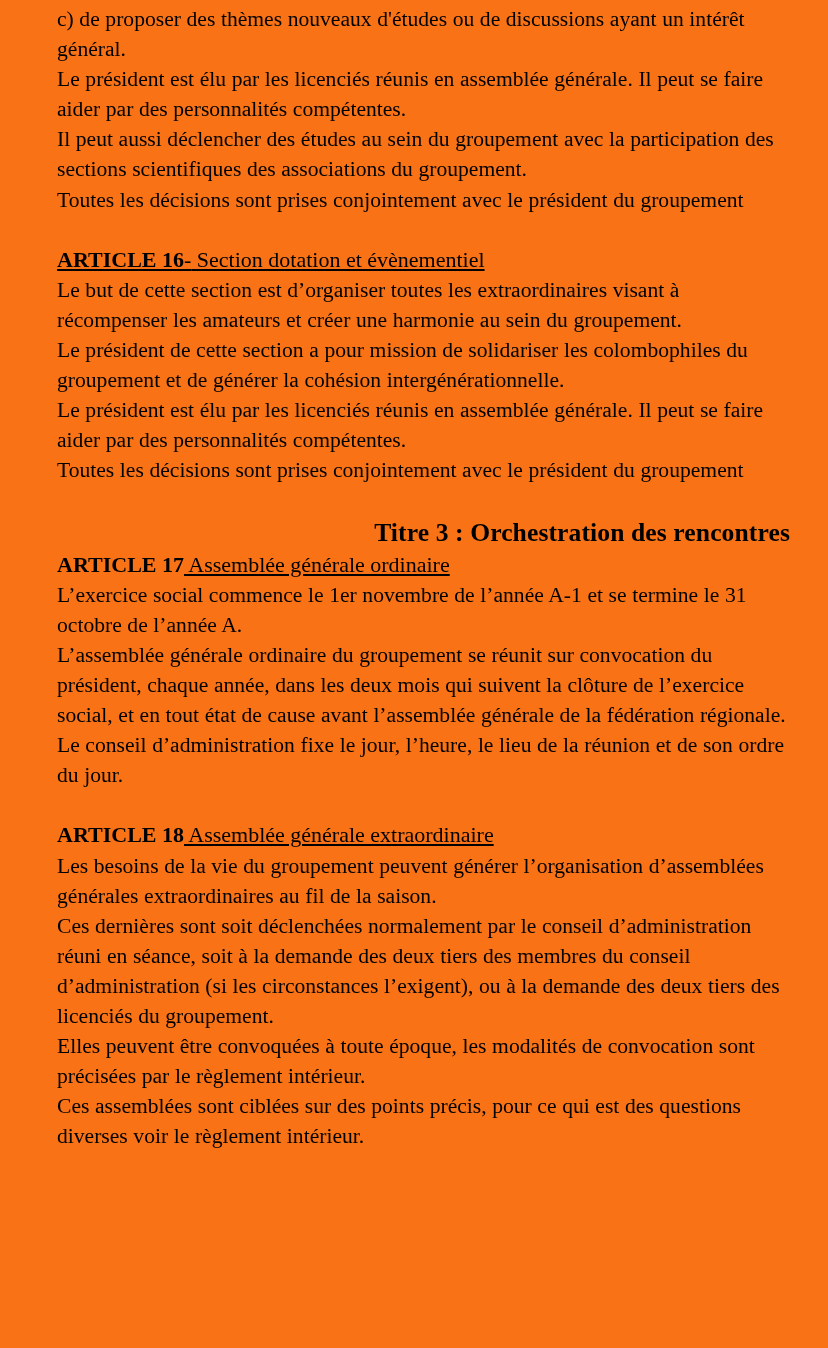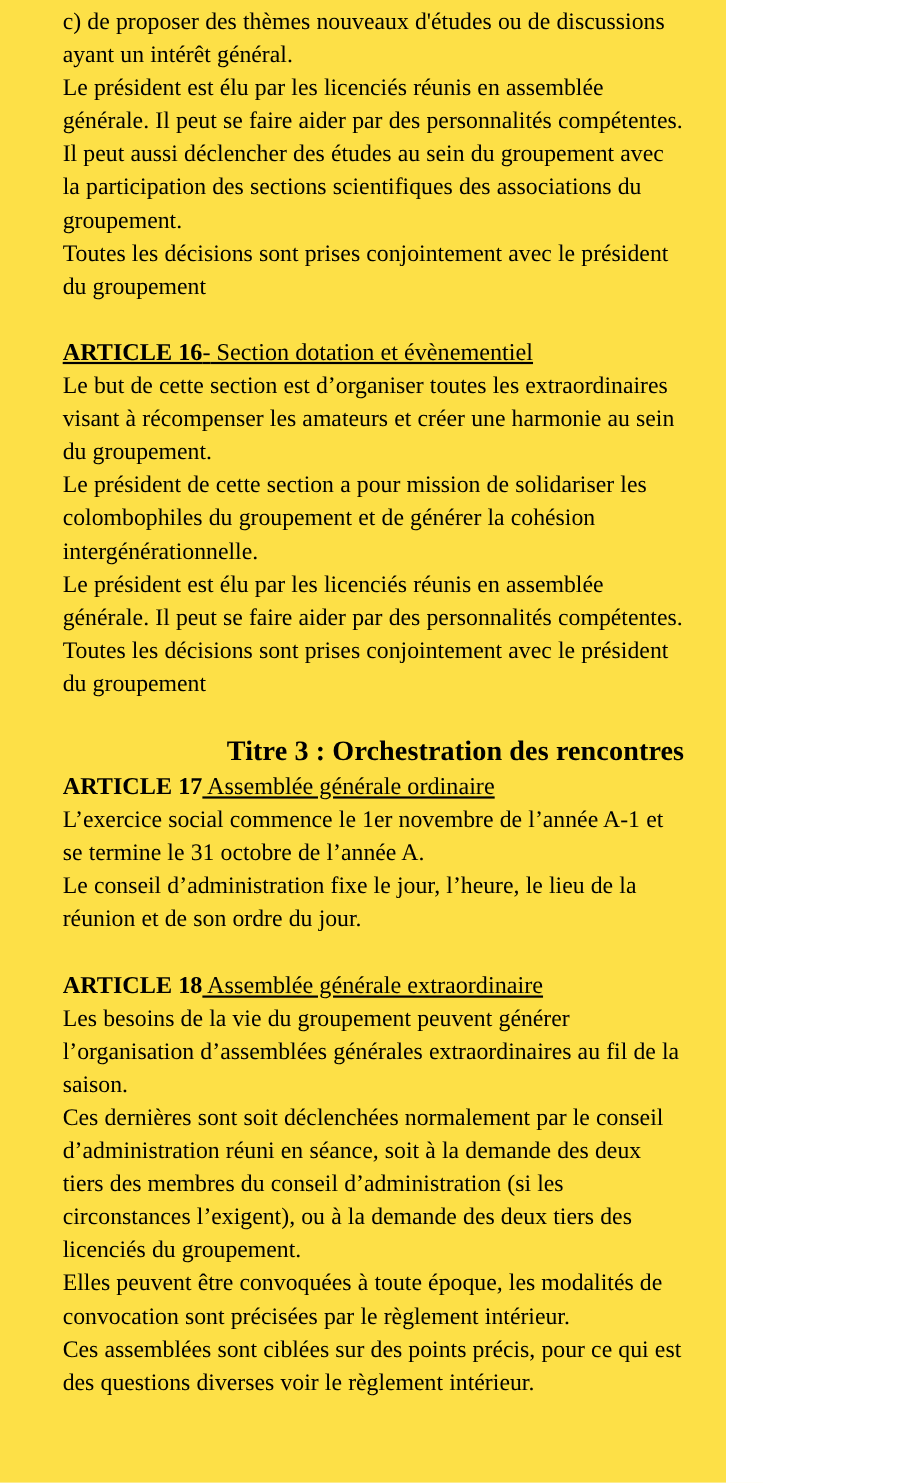--- a/index.html
+++ b/index.html
@@ -10,25 +10,25 @@
   body {
     width: 828px;
     height: 1348px;
     overflow: hidden;
     font-family: "Liberation Serif", "DejaVu Serif", serif;
     color: #000000;
     -webkit-font-smoothing: antialiased;
   }
   .page {
     position: relative;
-    width: 660px;
+    width: 828px;
     height: 1348px;
     box-sizing: border-box;
     padding: 0 38px 0 57px;
-    background: #fde047;
+    background: #f97316;
   }
   .doc-body {
     padding-top: 4px;
   }
   p.line,
   p.para {
     margin: 0;
     padding: 0;
     font-size: 21.6px;
     line-height: 30.1px;
@@ -89,20 +89,21 @@
       <div class="spacer">&nbsp;</div>
       <p class="article-line"><span class="art-num-u">ARTICLE 16</span><span class="art-sep-u">-</span><span class="art-title-u"> Section dotation et évènementiel</span></p>
       <p class="para">Le but de cette section est d’organiser toutes les extraordinaires visant à récompenser les amateurs et créer une harmonie au sein du groupement.</p>
       <p class="para">Le président de cette section a pour mission de solidariser les colombophiles du groupement et de générer la cohésion intergénérationnelle.</p>
       <p class="para">Le président est élu par les licenciés réunis en assemblée générale. Il peut se faire aider par des personnalités compétentes.</p>
       <p class="para">Toutes les décisions sont prises conjointement avec le président du groupement</p>
       <div class="spacer">&nbsp;</div>
       <p class="heading-center">Titre 3 : Orchestration des rencontres</p>
       <p class="article-line"><span class="art-num">ARTICLE 17</span><span class="art-title-u"> Assemblée générale ordinaire</span></p>
       <p class="para">L’exercice social commence le 1er novembre de l’année A-1 et se termine le 31 octobre de l’année A.</p>
+      <p class="para">L’assemblée générale ordinaire du groupement se réunit sur convocation du président, chaque année, dans les deux mois qui suivent la clôture de l’exercice social, et en tout état de cause avant l’assemblée générale de la fédération régionale.</p>
       <p class="para">Le conseil d’administration fixe le jour, l’heure, le lieu de la réunion et de son ordre du jour.</p>
       <div class="spacer">&nbsp;</div>
       <p class="article-line"><span class="art-num">ARTICLE 18</span><span class="art-title-u"> Assemblée générale extraordinaire</span></p>
       <p class="para">Les besoins de la vie du groupement peuvent générer l’organisation d’assemblées générales extraordinaires au fil de la saison.</p>
       <p class="para">Ces dernières sont soit déclenchées normalement par le conseil d’administration réuni en séance, soit à la demande des deux tiers des membres du conseil d’administration (si les circonstances l’exigent), ou à la demande des deux tiers des licenciés du groupement.</p>
       <p class="para">Elles peuvent être convoquées à toute époque, les modalités de convocation sont précisées par le règlement intérieur.</p>
       <p class="para">Ces assemblées sont ciblées sur des points précis, pour ce qui est des questions diverses voir le règlement intérieur.</p>
     </div>
 </div>
 

